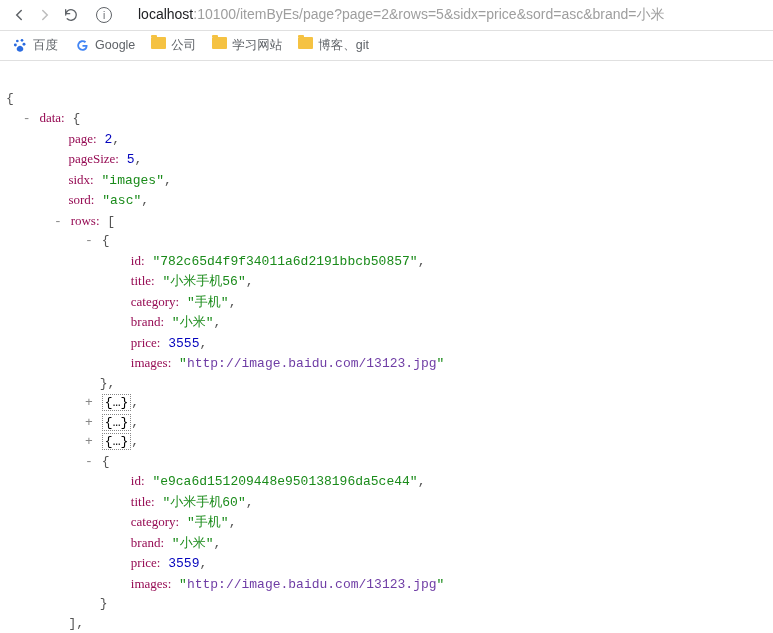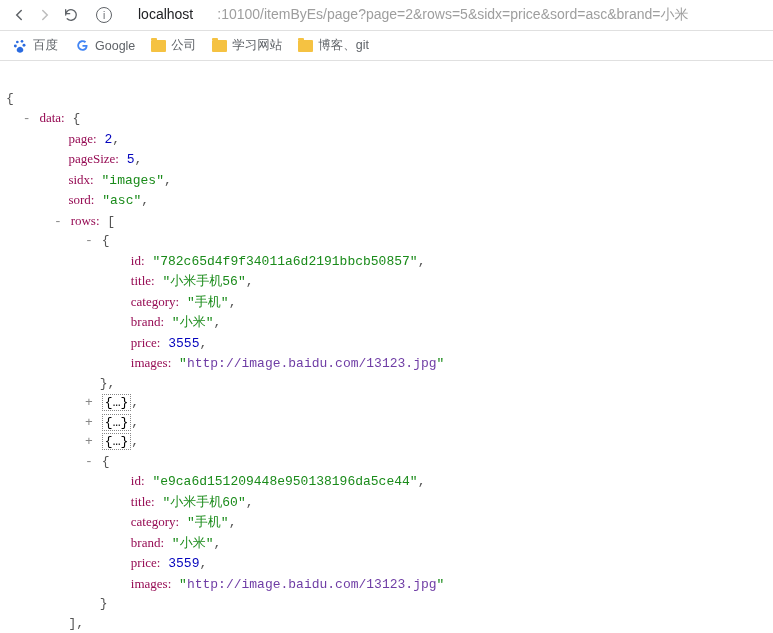--- a/index.html
+++ b/index.html
@@ -41,35 +41,35 @@
       border: 1.5px solid #5f6368;
       border-radius: 50%;
       display: flex;
       align-items: center;
       justify-content: center;
       font-size: 10px;
       font-family: sans-serif;
     }
     .url-text { font-family: Arial, sans-serif; font-size: 14px; }
     .url-host { color: #202124; padding-left: 20px; }
-    .url-path { color: #9e9e9e; padding-left: 24px; }
+    .url-path { color: #9e9e9e; }
     .bookmarks-bar {
       display: flex;
       align-items: center;
       padding: 6px 12px;
       gap: 16px;
       border-bottom: 1px solid #e0e0e0;
       background: #fff;
       font-family: Arial, sans-serif;
       font-size: 12.5px;
       color: #5f6368;
     }
     .bookmark {
       display: flex;
-      align-items: center;
+      align-items: flex-start;
       gap: 5px;
       cursor: pointer;
     }
     .bm-icon {
       width: 16px;
       height: 16px;
       display: flex;
       align-items: center;
       justify-content: center;
       font-size: 14px;

